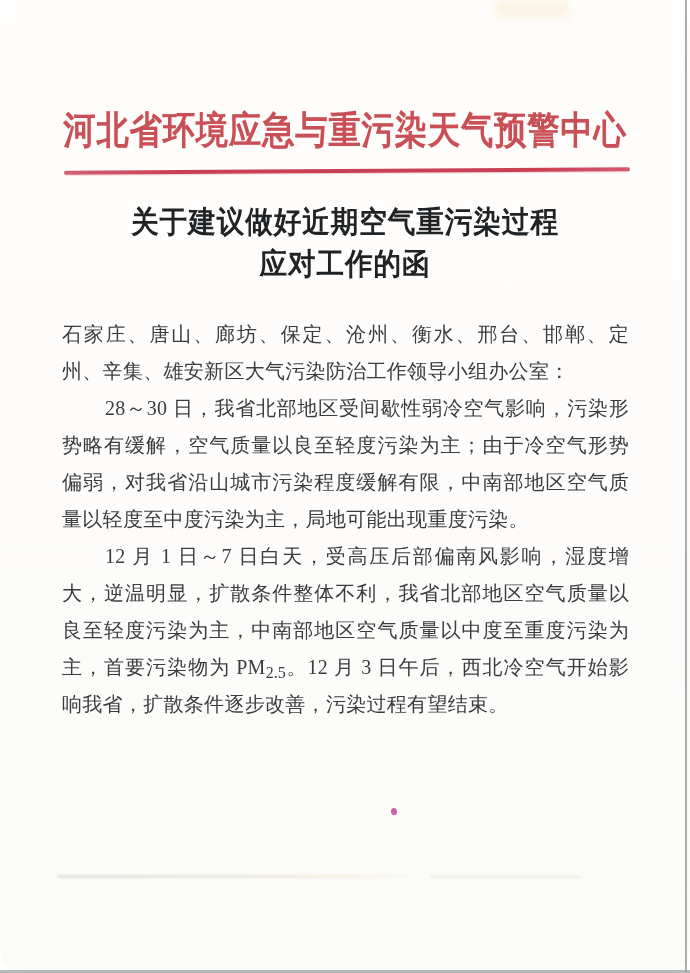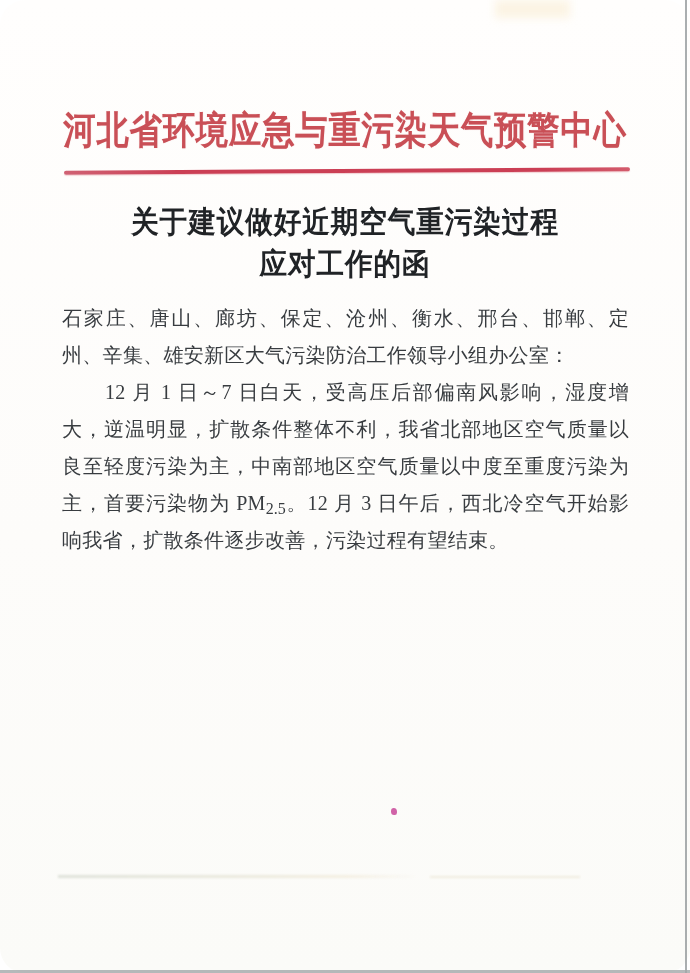--- a/index.html
+++ b/index.html
@@ -64,21 +64,21 @@
     font-size: 30px;
     line-height: 42px;
     transform: scaleX(0.92);
     transform-origin: 50% 50%;
     letter-spacing: 1px;
   }
 
   
   .doc-body {
     position: absolute;
-    top: 300px;
+    top: 316px;
     left: 62px;
     width: 567px;
     font-size: 20px;
     line-height: 37px;
     color: #383c40;
     text-align: justify;
     letter-spacing: 0.3px;
     font-family: Liberation Serif, serif;
   }
   .doc-body p { margin: 0; }
@@ -163,16 +163,17 @@
   <div class="org-name">河北省环境应急与重污染天气预警中心</div>
   <div class="red-divider"></div>
 
   <div class="doc-title">
     <div>关于建议做好近期空气重污染过程</div>
     <div>应对工作的函</div>
   </div>
 
   <div class="doc-body">
     <p class="salutation">石家庄、唐山、廊坊、保定、沧州、衡水、邢台、邯郸、定州、辛集、雄安新区大气污染防治工作领导小组办公室：</p>
+    <p class="para">28～30 日，我省北部地区受间歇性弱冷空气影响，污染形势略有缓解，空气质量以良至轻度污染为主；由于冷空气形势偏弱，对我省沿山城市污染程度缓解有限，中南部地区空气质量以轻度至中度污染为主，局地可能出现重度污染。</p>
     <p class="para"><span>12 月 1 日～7 日白天，受高压后部偏南风影响，湿度增大，逆温明显，扩散条件整体不利，我省北部地区空气质量以良至轻度污染为主，中南部地区空气质量以中度至重度污染为主，首要污染物为 PM</span><span class="sub">2.5</span><span>。12 月 3 日午后，西北冷空气开始影响我省，扩散条件逐步改善，污染过程有望结束。</span></p>
   </div>
 
 </div>
 
 </body></html>

